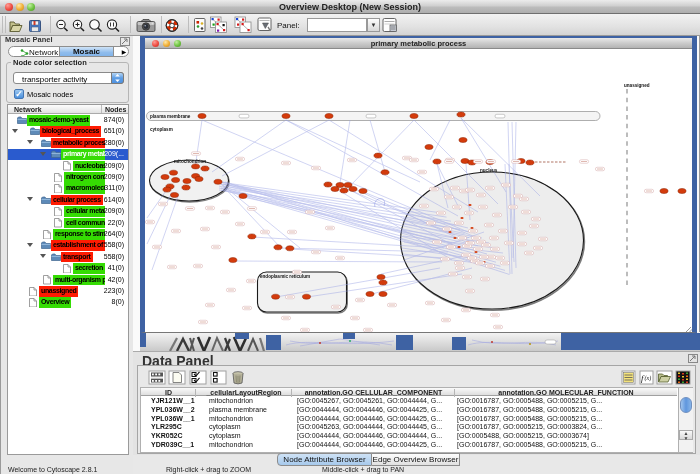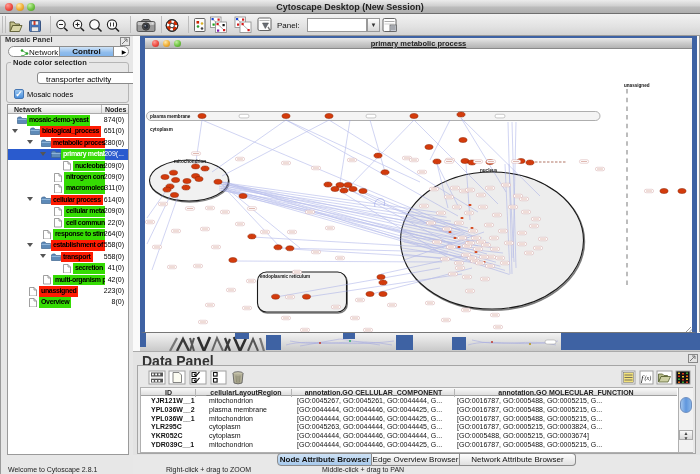--- a/index.html
+++ b/index.html
@@ -25,41 +25,41 @@
 
 
 #cpanel { left:0; top:36px; width:133px; height:438px; background:#e7e7e7; border-left:1px solid #9a9a9a;}
 #cpanel-title { left:4px; top:-1px; font-size:7.5px; font-weight:bold; color:#333; }
 #tabbar { left:7px; top:9.5px; width:121px; height:11px; background:#fff; border:1px solid #8e8e8e; border-radius:6px; overflow:hidden; }
 #tab-mosaic { left:50px; top:0; width:55px; height:11px; background:linear-gradient(#cfe3f7,#8fbcec 50%,#7cb0e8); border-left:1px solid #8e8e8e; border-right:1px solid #8e8e8e; text-align:center; font-size:8px; font-weight:bold; color:#111; line-height:10px;}
 #tab-network-txt { left:20px; top:1px; font-size:8px; color:#111; line-height:10px;}
 #tab-arrow { left:109px; top:0px; width:12px; height:11px; font-size:6px; color:#000; line-height:10px; text-align:center;}
 #groupbox { left:5px; top:26px; width:123px; height:41px; border:1px solid #b5b5b5; border-radius:3px; }
 #grouplbl { left:10px; top:21.5px; font-size:7.5px; font-weight:bold; color:#222; background:#e7e7e7; padding:0 2px;}
-#combo { left:12px; top:36px; width:111px; height:12px; background:#fff; border:1px solid #8a8a8a; border-radius:3px;margin-left:24px; }
+#combo { left:12px; top:36px; width:111px; height:12px; background:#fff; border:1px solid #8a8a8a; border-radius:3px; }
 #combo-txt { left:8px; top:1.5px; font-size:8px; color:#000; }
 #combo-btn { right:-1px; top:-1px; width:13px; height:12px; overflow:hidden; border-radius:0 3px 3px 0; background:linear-gradient(#b5d6f6,#5e9de4 50%,#4f92e0); border:1px solid #7a7a7a; }
 #checkbox { left:13px; top:53px; width:10px; height:10px; border-radius:2px; background:linear-gradient(#9cc7f0,#4a90dd); border:1px solid #4576b3; color:#fff; font-size:9px; line-height:9px; text-align:center; font-weight:bold;}
 #checklbl { left:26px; top:54px; font-size:7.5px; color:#000; }
 #treebox { left:6px; top:68px; width:122px; height:351px; background:#fff; border:1px solid #9a9a9a; }
 #treehdr { left:0; top:0; width:120px; height:8.5px; background:linear-gradient(#fdfdfd,#e2e2e2); border-bottom:1px solid #aaa; }
 #treehdr .h { font-size:7px; font-weight:bold; color:#222; top:1px; }
 .trow { left:0; width:120px; height:11.4px; font-size:7px; }
 .trow .lbl { position:absolute; top:0.5px; height:10.5px; line-height:10.5px; padding:0 2px; color:#000; white-space:nowrap; overflow:hidden; font-weight:bold; letter-spacing:-0.35px; }
 .trow .cnt { position:absolute; right:4px; top:0.5px; font-size:7px; color:#000; line-height:10.5px;}
 .green { background:#35dc03; }
 .red { background:#fe1b02; }
 .arrow { position:absolute; top:3px; width:0; height:0; border-left:3.5px solid transparent; border-right:3.5px solid transparent; border-top:4.5px solid #555; }
 
 
 #desktop { left:133px; top:36px; width:567px; height:419px; background:#fafafa; border-right:1px solid #9a9a9a; }
 #netwin { left:7px; top:0px; width:557px; height:297px; border:5px solid #3e62a3; border-top-width:2px; border-bottom-width:1px; border-bottom-color:#777; background:#fff;}
 #netwin-title { left:0; top:0; width:547px; height:11px; background:linear-gradient(#e9e9e9 0%, #cccccc 50%, #b3b3b3 100%); border-bottom:1px solid #8a8a8a; }
 #netwin-title .tl { width:7px; height:7px; border-radius:50%; top:2px; }
-#netwin-title .t { width:100%; text-align:center; font-size:7.5px; font-weight:bold; color:#222; top:1px;text-decoration:underline; }
+#netwin-title .t { width:100%; text-align:center; font-size:7.5px; font-weight:bold; color:#222; top:1px; }
 
 
 #dpanel { left:0px; top:315px; width:567px; height:104px; background:#e3e3e3; border-top:1px solid #aaa; }
 #dpanel-title { left:9px; top:1px; font-size:14px; font-weight:bold; color:#333; }
 #dpanel-inner { left:4px; top:13px; width:559px; height:89px; background:#e8e8e8; border:1px solid #a5a5a5; }
 #dtable { left:2px; top:21px; width:553px; height:66px; background:#fff; border:1px solid #b0b0b0; font-size:7px; }
 #dthead { left:0; top:0; width:536px; height:8px; background:linear-gradient(#fafafa,#dedede); border-bottom:1px solid #a0a0a0;}
 #dthead div { position:absolute; top:0.5px; font-size:7px; font-weight:bold; color:#222; text-align:center; }
 .drow { position:absolute; width:536px; height:8.8px; line-height:8.8px; color:#111; }
 .drow div { position:absolute; white-space:nowrap; overflow:hidden; }
@@ -68,21 +68,21 @@
 #btabs { left:277px; top:453px; width:299px; height:13px; }
 .btab { position:absolute; top:0; height:13px; border:1px solid #8c8c8c; background:linear-gradient(#fdfdfd,#e0e0e0); font-size:8px; color:#111; text-align:center; line-height:12px; }
 #statusbar { left:0; top:466px; width:700px; height:8px; font-size:7px; color:#222; }
 </style>
 </head>
 <body>
   <div class="abs" id="titlebar">
     <div class="abs tl" style="left:5px;  background:radial-gradient(circle at 35% 30%, #ff9d96, #ee4b40 55%, #b93026);"></div>
     <div class="abs tl" style="left:16px; background:radial-gradient(circle at 35% 30%, #ffe9a8, #f0ad33 55%, #c2861f);"></div>
     <div class="abs tl" style="left:27px; background:radial-gradient(circle at 35% 30%, #c2f0a0, #6cc23f 55%, #4e9427);"></div>
-    <div class="abs" id="title-text">Cytoscape Desktop (New Session)</div>
+    <div class="abs" id="title-text">Overview Desktop (New Session)</div>
   </div>
 
   <div class="abs" id="toolbar">
     <div class="abs tsep" style="left:2px"></div>
     <div class="abs tsep" style="left:5px"></div>
     <div class="abs tsep" style="left:50px"></div>
     <div class="abs tsep" style="left:130px"></div>
     <div class="abs tsep" style="left:161px"></div>
     <div class="abs tsep" style="left:188px"></div>
     <svg class="abs" id="tbicons" style="left:0;top:0" width="700" height="22" viewBox="0 0 700 22">
@@ -181,21 +181,21 @@
       <path d="M2 7 L7 2 M7 2 h-3 M7 2 v3" stroke="#777" fill="none"></path>
     </svg>
     <div class="abs" id="tabbar">
       <svg class="abs" style="left:11px;top:2px" width="9" height="9" viewBox="0 0 9 9">
         <circle cx="2" cy="1.5" r="1.3" fill="#2da12d"></circle>
         <circle cx="2" cy="7.5" r="1.3" fill="#2da12d"></circle>
         <circle cx="7" cy="4.5" r="1.3" fill="#2da12d"></circle>
         <path d="M2 1.5 L7 4.5 L2 7.5" stroke="#2da12d" stroke-width="0.8" fill="none"></path>
       </svg>
       <div class="abs" id="tab-network-txt">Network</div>
-      <div class="abs" id="tab-mosaic">Control</div>
+      <div class="abs" id="tab-mosaic">Mosaic</div>
       <div class="abs" id="tab-arrow">▶</div>
     </div>
     <div class="abs" id="groupbox"></div>
     <div class="abs" id="grouplbl">Node color selection</div>
     <div class="abs" id="combo">
       <div class="abs" id="combo-txt">transporter activity</div>
       <div class="abs" id="combo-btn">
         <svg width="11" height="10" viewBox="0 0 11 10" style="display:block;margin:0 auto">
           <path d="M5.5 1 L7.8 3.5 H3.2 Z" fill="#fff"></path>
           <path d="M5.5 9 L3.2 6.5 H7.8 Z" fill="#fff"></path>
@@ -924,21 +924,20 @@
           <div class="abs" id="vscroll" style="left:537px;top:0;width:15px;height:64px;background:#f2f2f2;border-left:1px solid #b0b0b0;">
             <div class="abs" style="left:1px;top:9px;width:12px;height:16px;border-radius:6px;background:linear-gradient(90deg,#9fc4ee,#5f96dd 50%,#86b4e8);border:1px solid #6f8fbf;"></div>
             <div class="abs" style="left:0px;top:42px;width:14px;height:10px;background:linear-gradient(#fafafa,#d8d8d8);border:1px solid #aaa;font-size:5px;line-height:5px;text-align:center;color:#444;">▲<br>▼</div>
           </div>
         </div>
       </div>
     </div>
   </div>
 
   <div class="abs" id="btabs">
-    <div class="btab" style="left:0;width:95px;border-radius:4px 0 0 4px;background:linear-gradient(#cfe2f5,#a6c9ec);font-weight:bold;">Node Attribute Browser</div>
+    <div class="btab" style="left:0;width:95px;border-radius:4px 0 0 4px;background:linear-gradient(#cfe2f5,#a6c9ec);">Node Attribute Browser</div>
     <div class="btab" style="left:95px;width:88px;border-left:none;">Edge Overview Browser</div>
-    <div class="btab" style="left:183px;width:116px;border-left:none;border-radius:0 4px 4px 0;">Network Attribute Browser</div>
   </div>
   <div class="abs" id="statusbar">
     <div class="abs" style="left:8px;top:0">Welcome to Cytoscape 2.8.1</div>
     <div class="abs" style="left:166px;top:0">Right-click + drag to ZOOM</div>
     <div class="abs" style="left:322px;top:0">Middle-click + drag to PAN</div>
   </div>
 
 </body></html>

